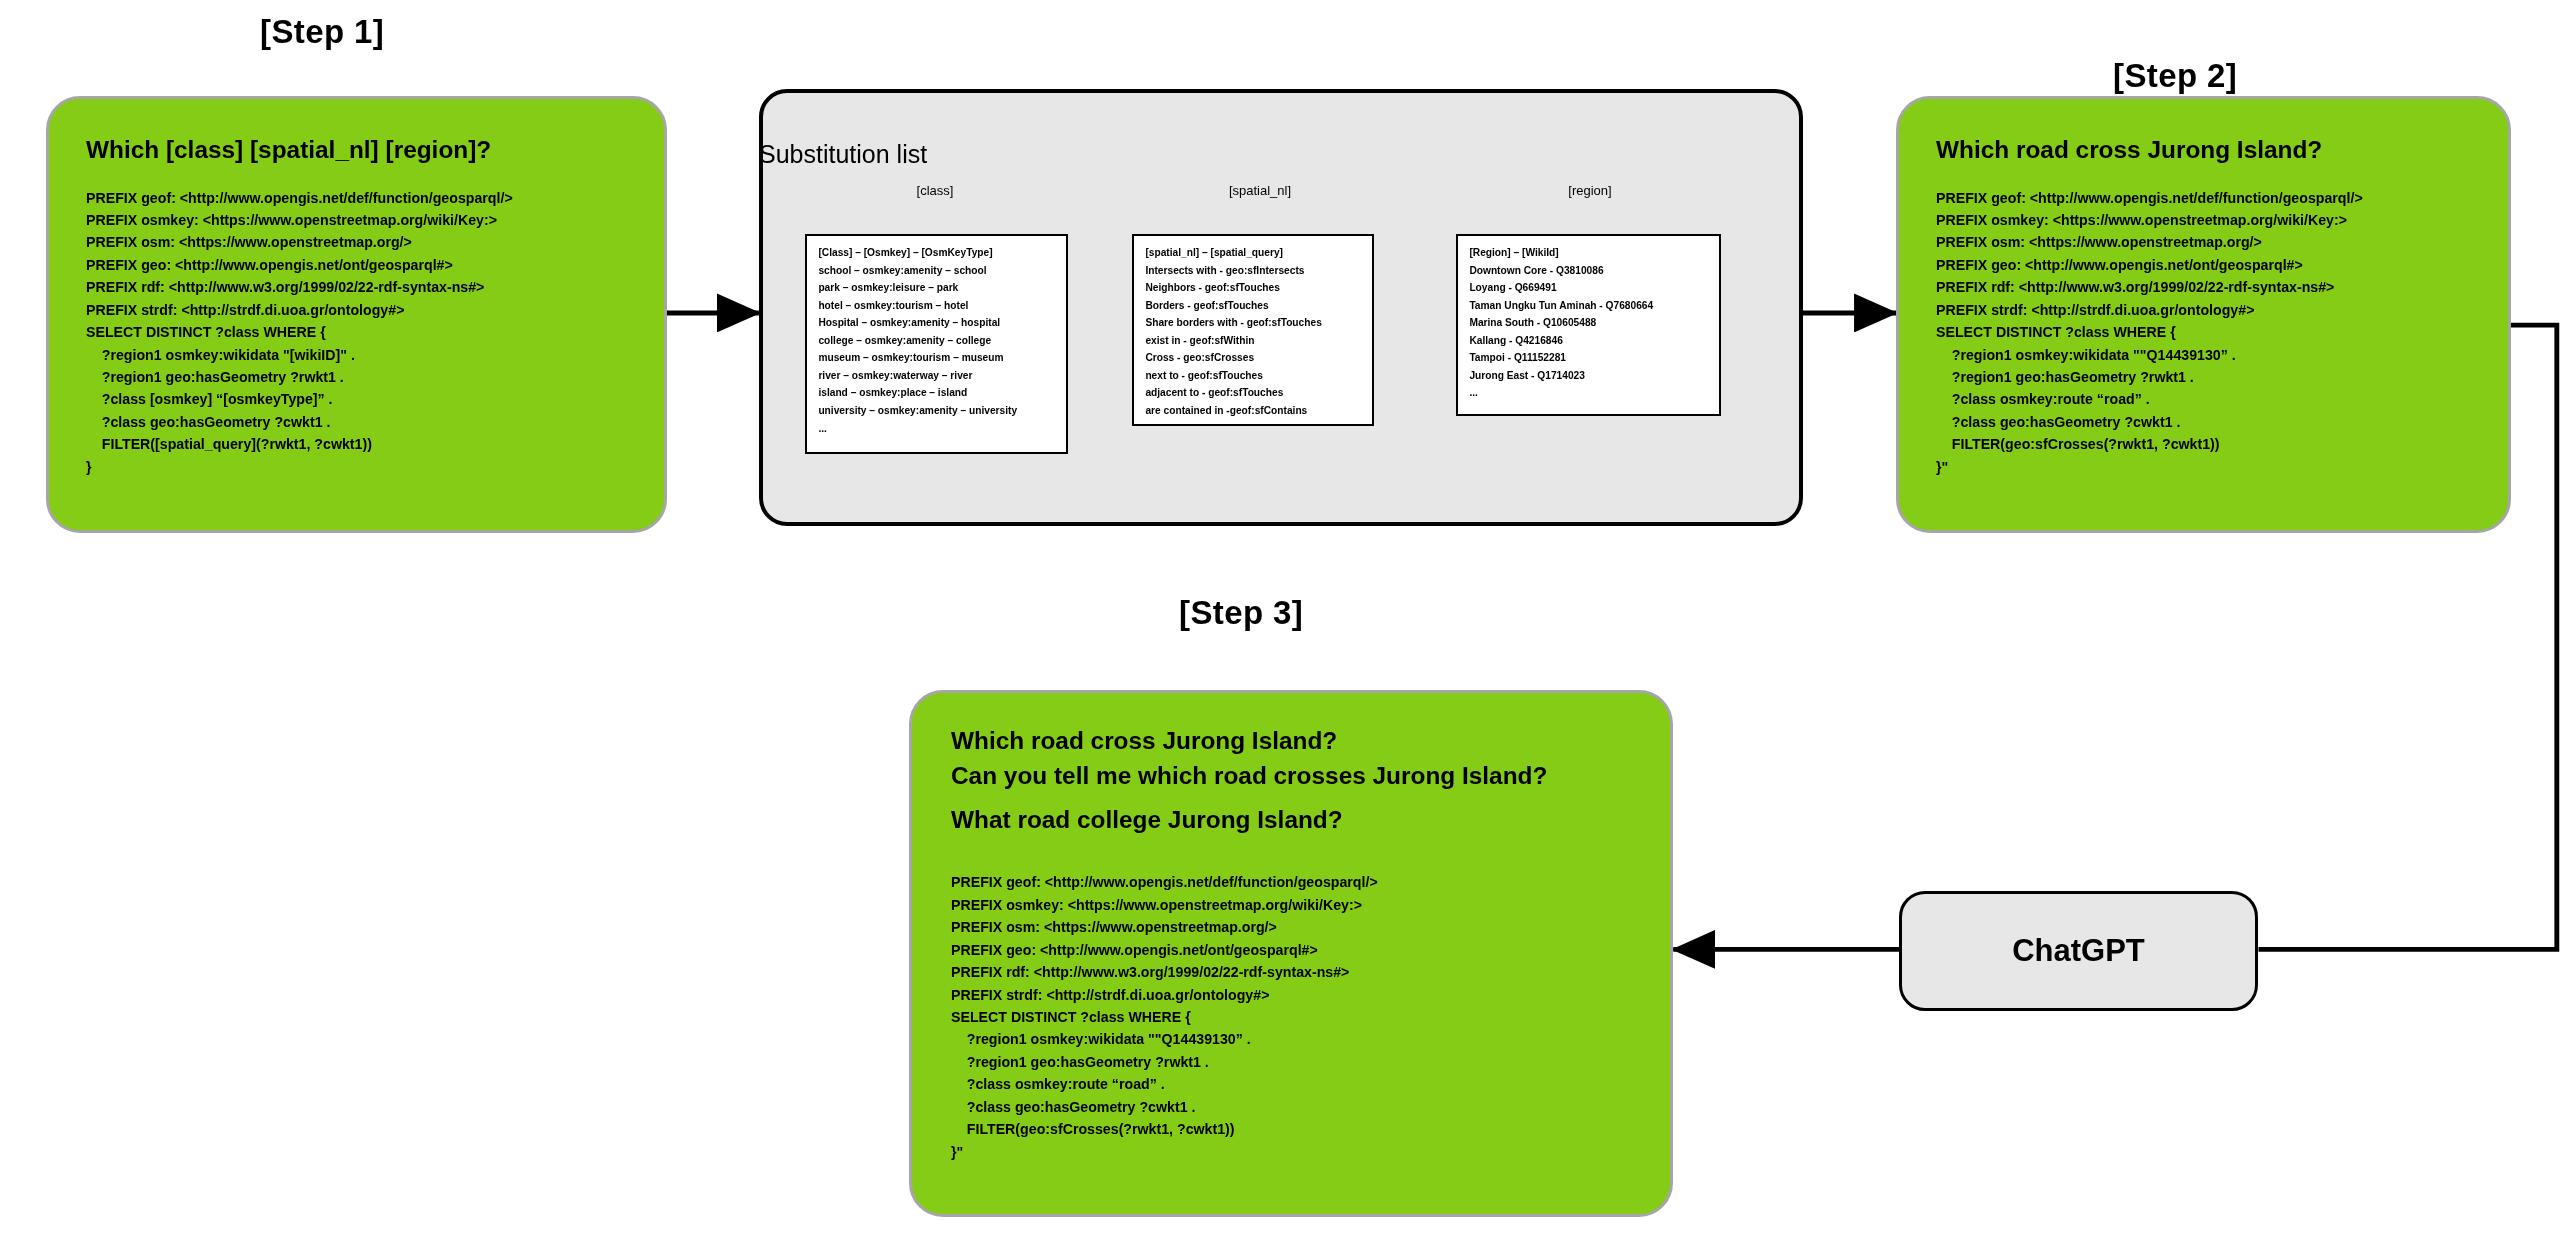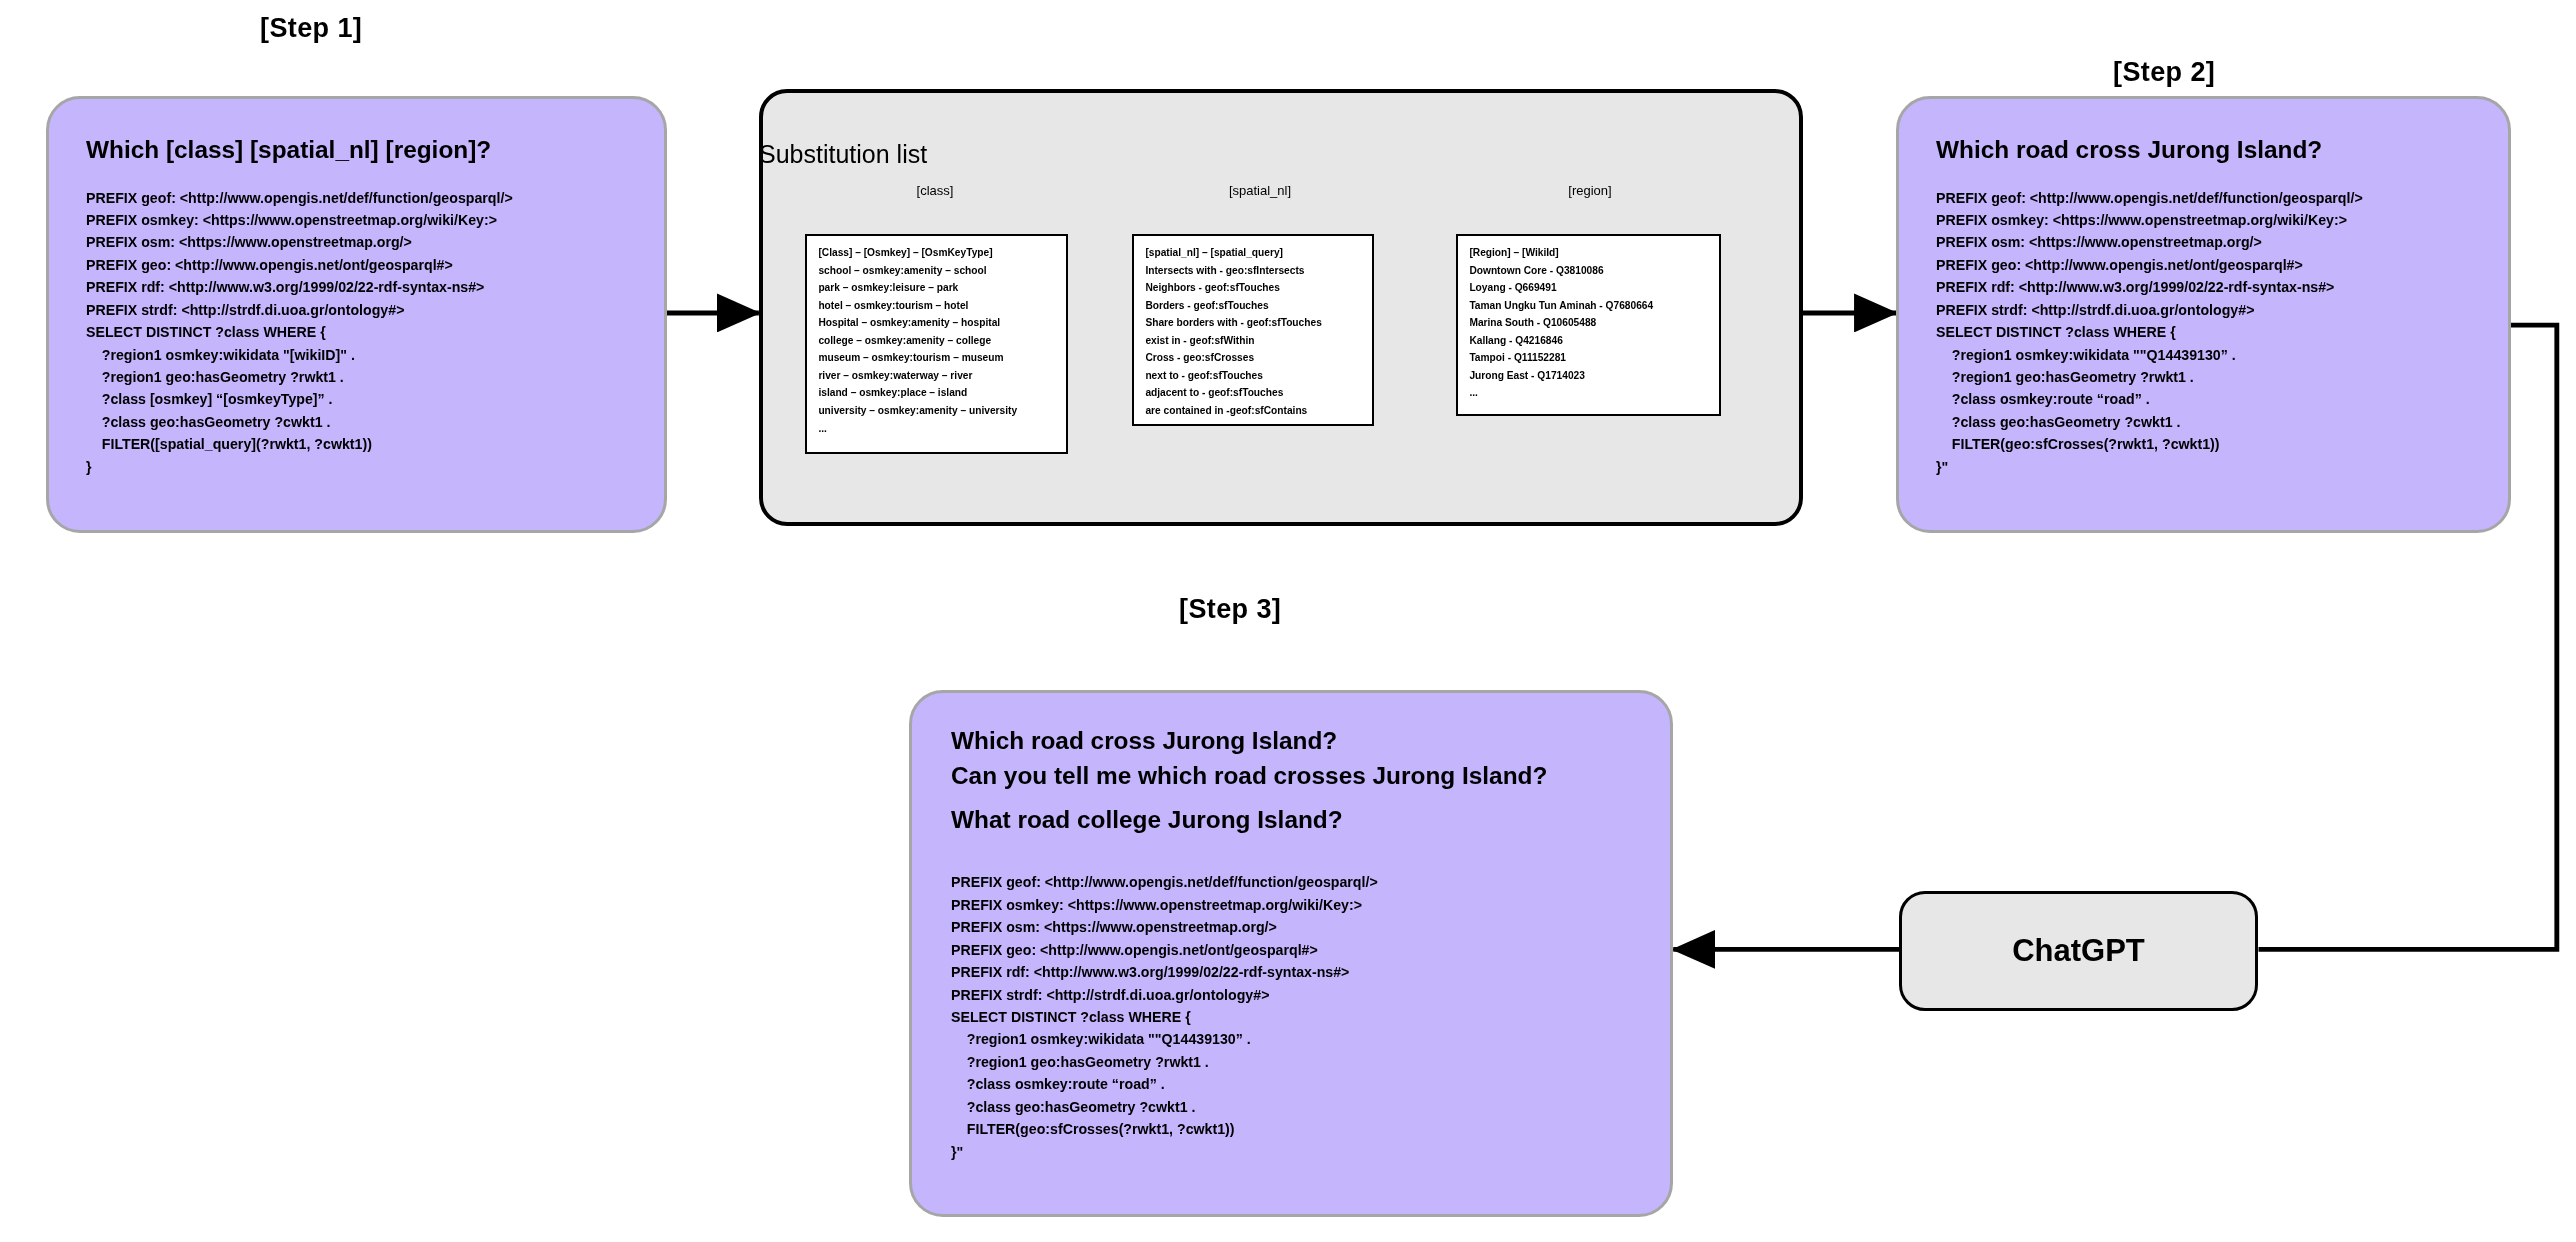--- a/index.html
+++ b/index.html
@@ -1,22 +1,22 @@
 <!DOCTYPE html>
 <html style="font-size:13px"><head>
 <meta charset="utf-8">
 <style>
   html,body{margin:0;padding:0;background:#ffffff;}
   body{width:2576px;height:1242px;position:relative;
        font-family:"Liberation Sans", sans-serif;color:#000;overflow:hidden;}
 
-  .step-label{position:absolute;font-weight:bold;font-size:27px;letter-spacing:0.4px;}
+  .step-label{position:absolute;font-weight:bold;font-size:33px;letter-spacing:0.4px;}
 
   
-  .card{position:absolute;background:#c4b5fd;border:3.3px solid #a6a6a6;border-radius:34px;box-sizing:border-box;}
+  .card{position:absolute;background:#84cc16;border:3.3px solid #a6a6a6;border-radius:34px;box-sizing:border-box;}
   .card-title{font-weight:bold;font-size:24.4px;margin:0 0 21px 0;line-height:1.25;}
   .card-body{font-size:14.2px;line-height:1.58;font-weight:bold;white-space:pre;}
 
   
   .subs-panel{position:absolute;background:#e7e7e7;border:4.1px solid #000000;border-radius:28px;box-sizing:border-box;}
   .subs-title{position:absolute;left:0;right:0;text-align:left;font-weight:normal;font-size:25px;}
   .subs-col-label{position:absolute;text-align:center;font-size:13px;}
   .subs-table{position:absolute;background:#ffffff;border:2.4px solid #000000;box-sizing:border-box;
               font-size:10.2px;font-weight:bold;line-height:1.72;padding:8.1px 0 8.1px 11.4px;white-space:pre;}
 

